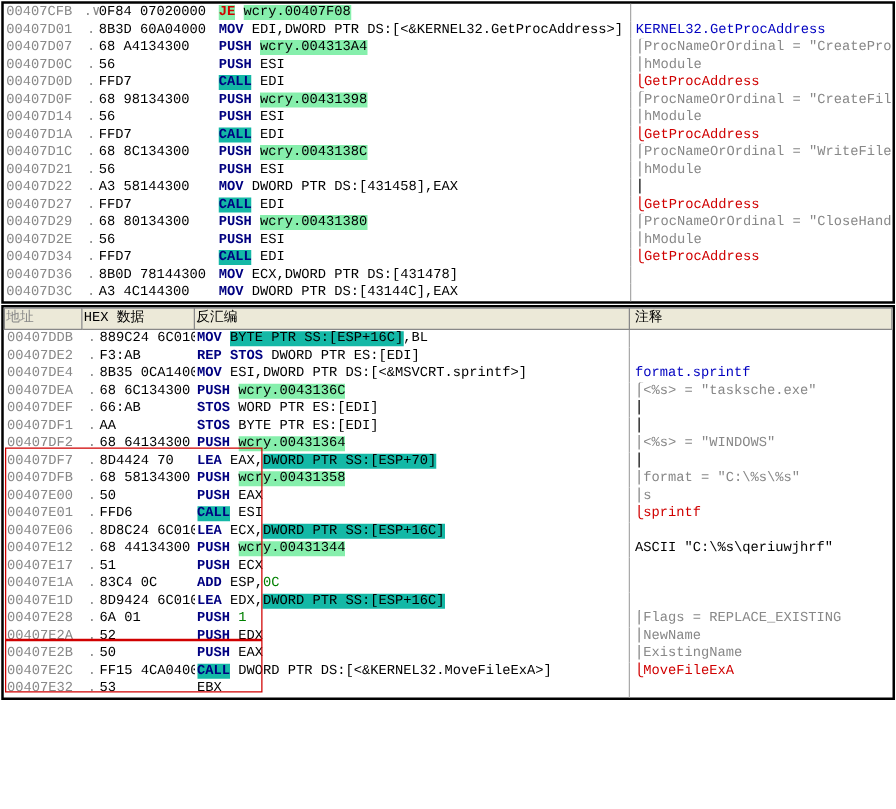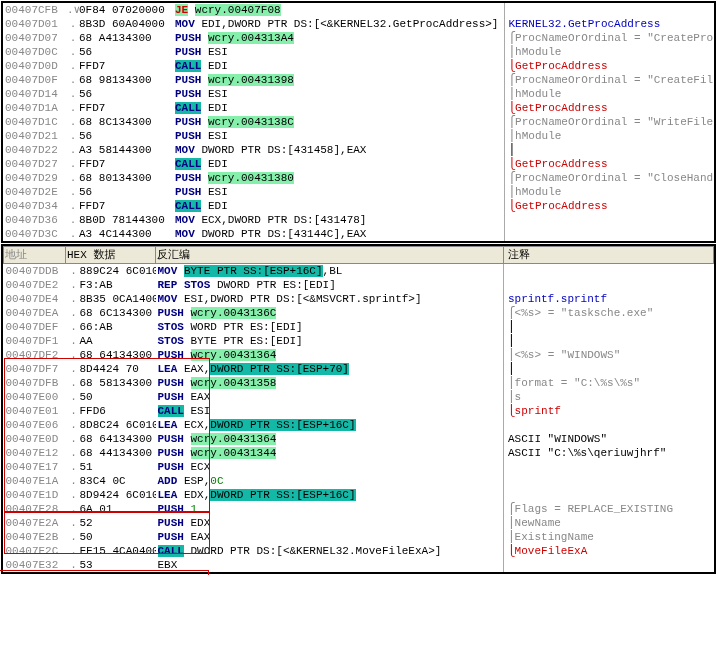--- a/index.html
+++ b/index.html
@@ -159,21 +159,21 @@
         <tr>
           <td class="addr">00407DE2</td>
           <td class="hex"><span class="dot">.</span>F3:AB</td>
           <td class="disasm"><span class="mnem ">REP STOS</span> DWORD PTR ES:[EDI]</td>
           <td class="comment"><span class=""></span></td>
         </tr>
         <tr>
           <td class="addr">00407DE4</td>
           <td class="hex"><span class="dot">.</span>8B35 0CA14000</td>
           <td class="disasm"><span class="mnem ">MOV</span> ESI,DWORD PTR DS:[&lt;&amp;MSVCRT.sprintf&gt;]</td>
-          <td class="comment"><span class="blue">sprintf.sprintf</span></td>
+          <td class="comment"><span class="blue">format.sprintf</span></td>
         </tr>
         <tr>
           <td class="addr">00407DEA</td>
           <td class="hex"><span class="dot">.</span>68 6C134300</td>
           <td class="disasm"><span class="mnem ">PUSH</span> <span class="yellow">wcry.0043136C</span></td>
           <td class="comment"><span class="gray">⎧&lt;%s&gt; = "tasksche.exe"</span></td>
         </tr>
         <tr>
           <td class="addr">00407DEF</td>
           <td class="hex"><span class="dot">.</span>66:AB</td>
@@ -214,26 +214,20 @@
           <td class="addr">00407E01</td>
           <td class="hex"><span class="dot">.</span>FFD6</td>
           <td class="disasm"><span class="mnem teal">CALL</span> ESI</td>
           <td class="comment"><span class="red">⎩sprintf</span></td>
         </tr>
         <tr>
           <td class="addr">00407E06</td>
           <td class="hex"><span class="dot">.</span>8D8C24 6C010000</td>
           <td class="disasm"><span class="mnem ">LEA</span> ECX,<span class="teal">DWORD PTR SS:[ESP+16C]</span></td>
           <td class="comment"><span class=""></span></td>
-        </tr>
-        <tr>
-          <td class="addr">00407E0D</td>
-          <td class="hex"><span class="dot">.</span>68 64134300</td>
-          <td class="disasm"><span class="mnem ">PUSH</span> <span class="yellow">wcry.00431364</span></td>
-          <td class="comment"><span class="">ASCII "WINDOWS"</span></td>
         </tr>
         <tr>
           <td class="addr">00407E12</td>
           <td class="hex"><span class="dot">.</span>68 44134300</td>
           <td class="disasm"><span class="mnem ">PUSH</span> <span class="yellow">wcry.00431344</span></td>
           <td class="comment"><span class="">ASCII "C:\%s\qeriuwjhrf"</span></td>
         </tr>
         <tr>
           <td class="addr">00407E17</td>
           <td class="hex"><span class="dot">.</span>51</td>

